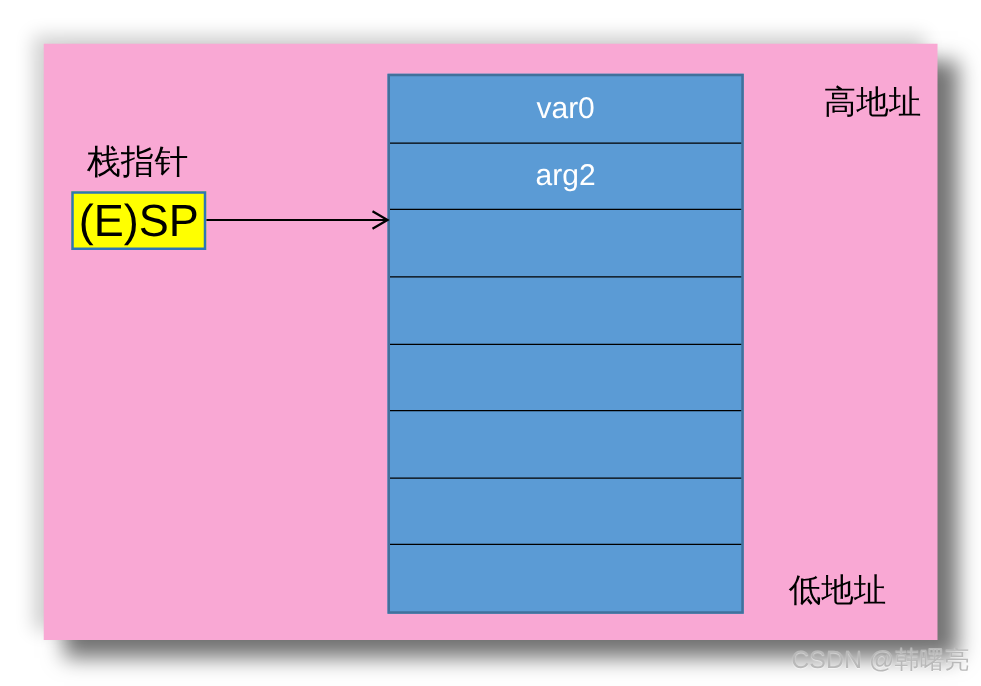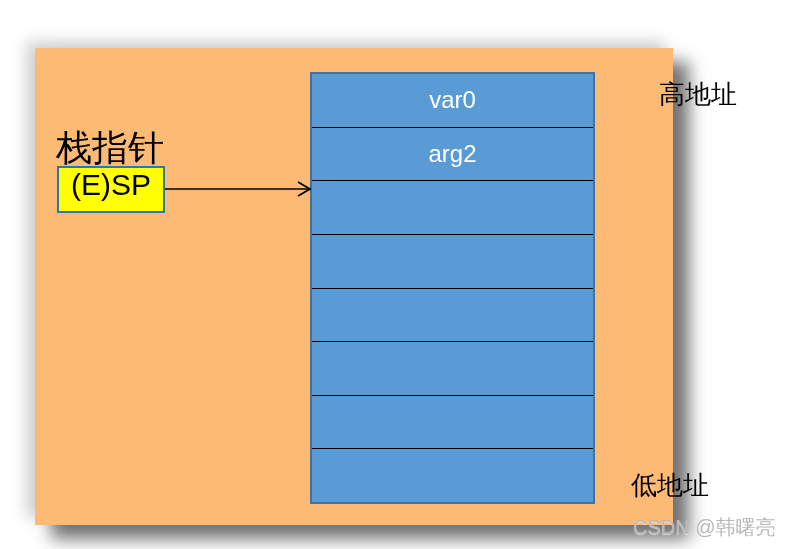--- a/index.html
+++ b/index.html
@@ -15,23 +15,23 @@
   html,body{margin:0;padding:0;background:#fff;}
   .canvas{
     position:relative;
     width:785px;height:549px;
     background:#fff;
     overflow:hidden;
     font-family:"Liberation Sans", sans-serif;
   }
   .slide{
     position:absolute;
-    left:35px;top:48px;
-    width:638px;height:477px;
-    background:#fdba74;
+    left:35px;top:35px;
+    width:715px;height:477px;
+    background:#f9a8d4;
     box-shadow:16px 14px 16px rgba(0,0,0,0.55), -9px -7px 14px rgba(0,0,0,0.18);
   }
   .stack{
     position:absolute;
     left:275px;top:24px;
     width:285px;height:432px;
     box-sizing:border-box;
     background:var(--cell-fill,#5B9BD5);
     border:2px solid var(--cell-border,#41719C);
     display:flex;flex-direction:column;
@@ -44,33 +44,33 @@
     line-height:1;
   }
   .cell + .cell{border-top:1px solid var(--divider,#000000);}
   .zh-label{
     position:absolute;
     color:var(--label-text,#000000);
     font-size:26px;
     white-space:nowrap;
   }
   .stack-pointer-label{
-    left:15px;top:76px;width:120px;text-align:center;font-size:36px;
+    left:15px;top:76px;width:120px;text-align:center;font-size:27px;
   }
   .high-address-label{left:596px;top:29px;margin-left:28px;}
   .low-address-label{left:596px;top:420px;}
   .esp-box{
     position:absolute;
     left:22px;top:118px;
     width:108px;height:47px;
     box-sizing:border-box;
     background:var(--esp-fill,#FFFF00);
     border:2px solid var(--esp-border,#2E75B6);
-    display:flex;justify-content:center;
-    font-size:30px;
+    display:flex;align-items:center;justify-content:center;
+    font-size:36px;
     color:#000;
   }
   .arrow-svg{
     position:absolute;
     left:130px;top:129px;
     width:148px;height:24px;
   }
   .watermark{
     position:absolute;
     left:633px;top:514px;

